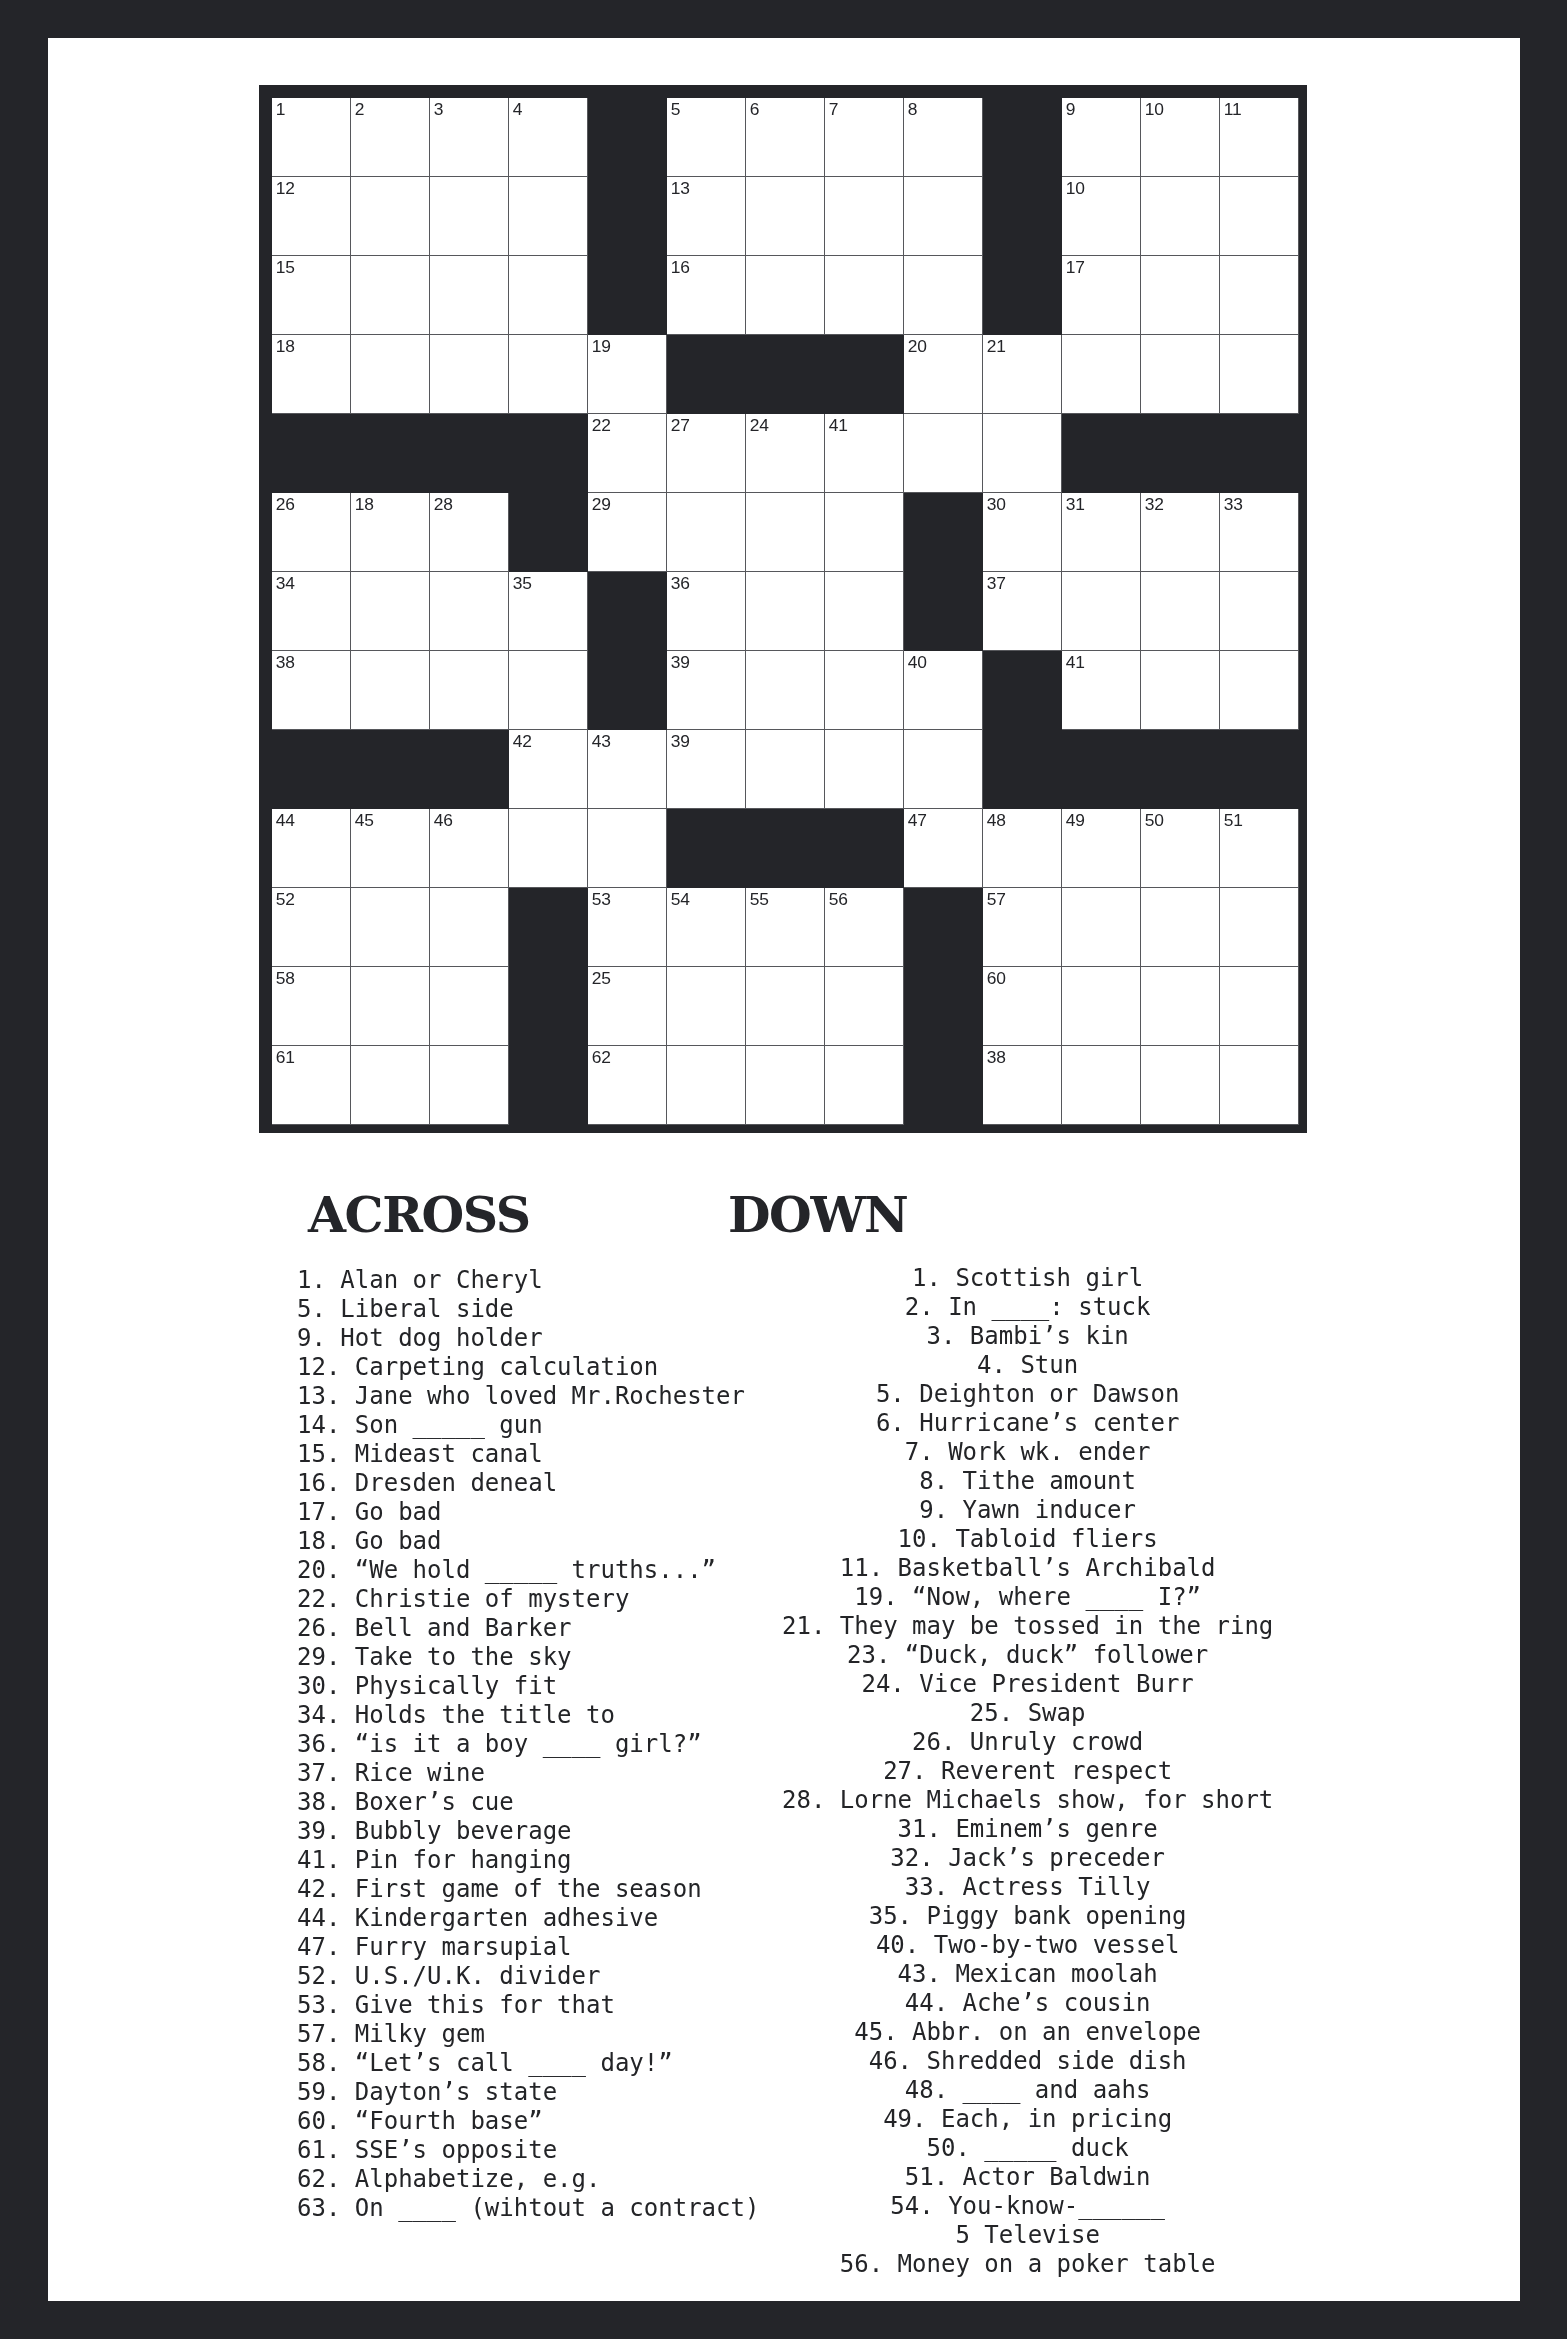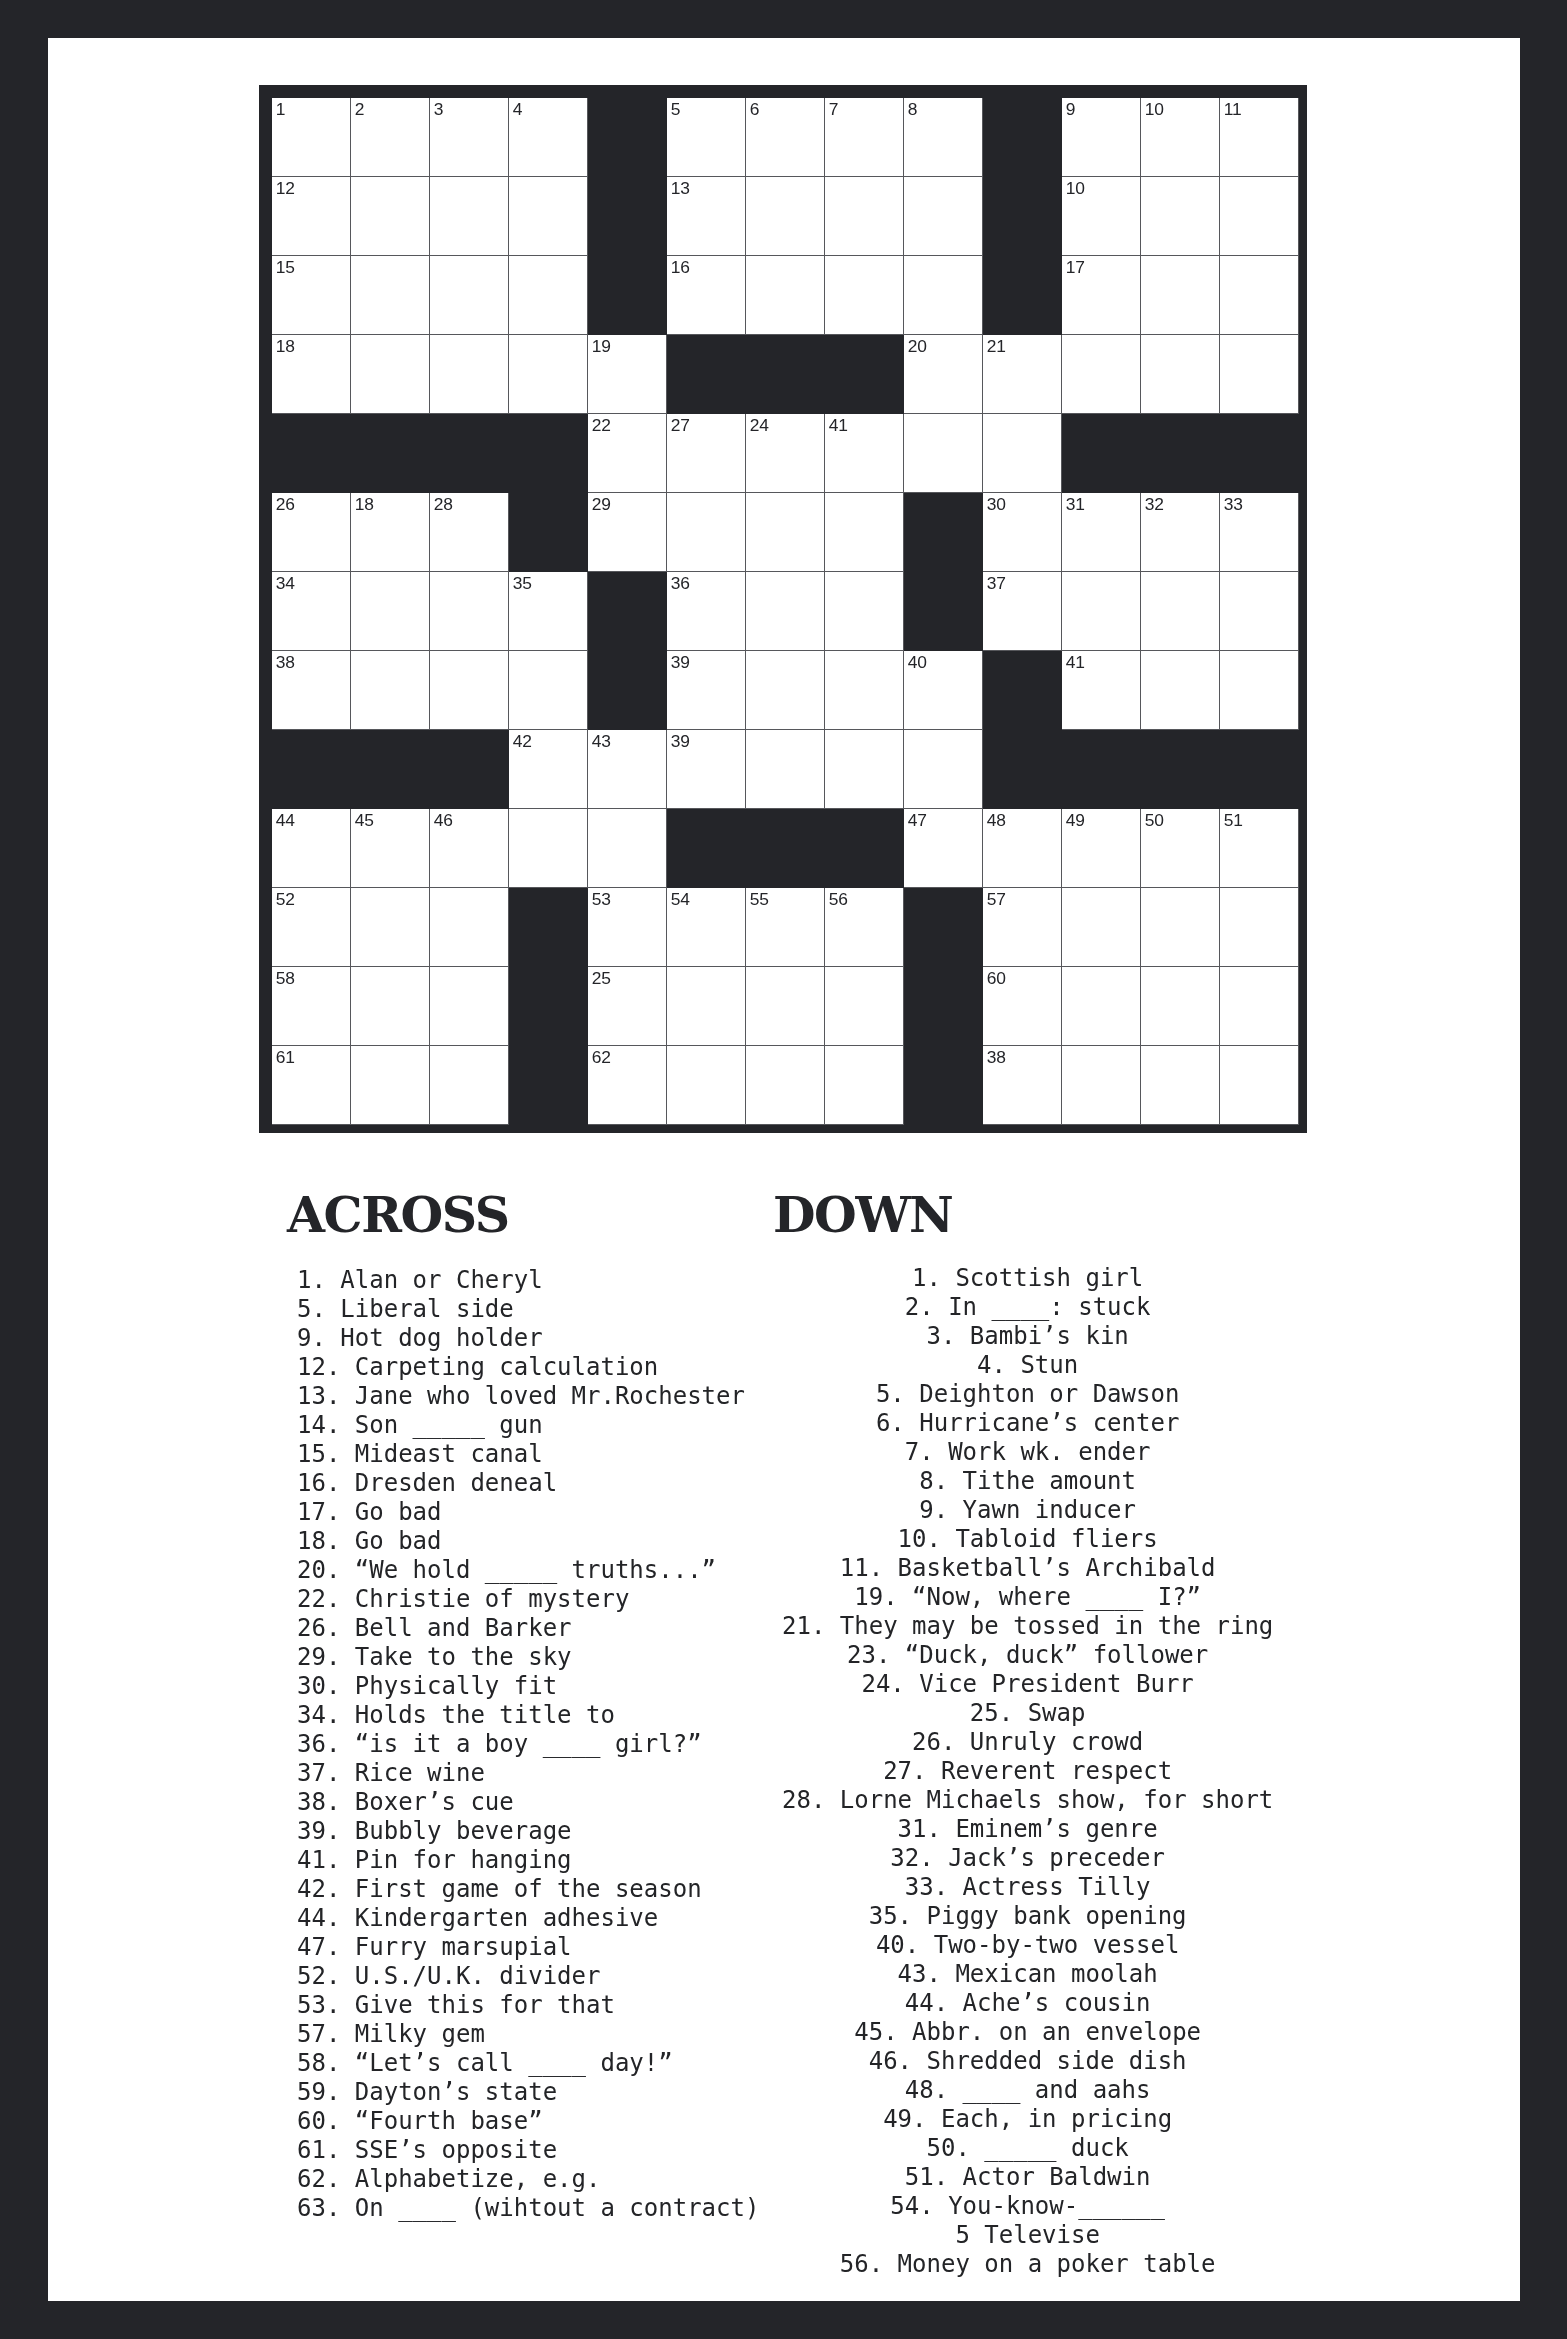--- a/index.html
+++ b/index.html
@@ -38,22 +38,22 @@
     font-family:"Liberation Sans",sans-serif;
     font-size:17.4px;line-height:1.05;
     color:var(--ink);
   }
   .heading{
     position:absolute;
     font-family:"DejaVu Serif",serif;font-weight:bold;
     font-size:49px;line-height:1;letter-spacing:-1.4px;
     color:var(--ink);white-space:pre;
   }
-  #across-title{left:287px;top:1191px;}
-  #down-title{left:773px;top:1191px;}
+  #across-title{left:308px;top:1191px;}
+  #down-title{left:728px;top:1191px;}
   .cluelist{
     position:absolute;
     font-size:24px;line-height:29px;
     color:var(--text);
     white-space:pre;
   }
   #across-list{left:297px;top:1254px;margin-top:12px;}
   #down-list{left:782px;top:1264px;text-align:center;}
 </style>
 </head>

